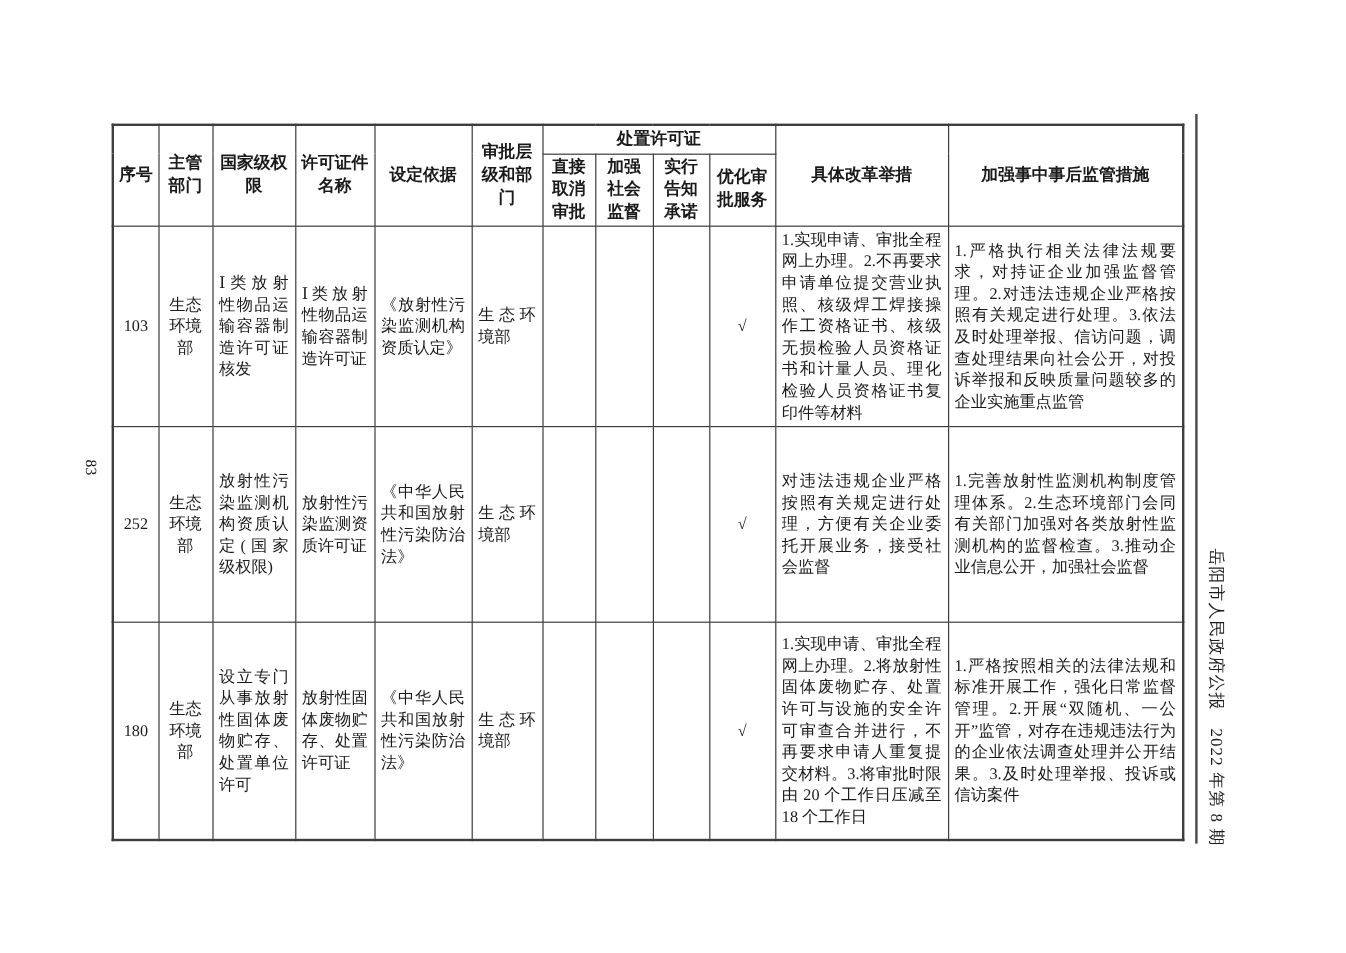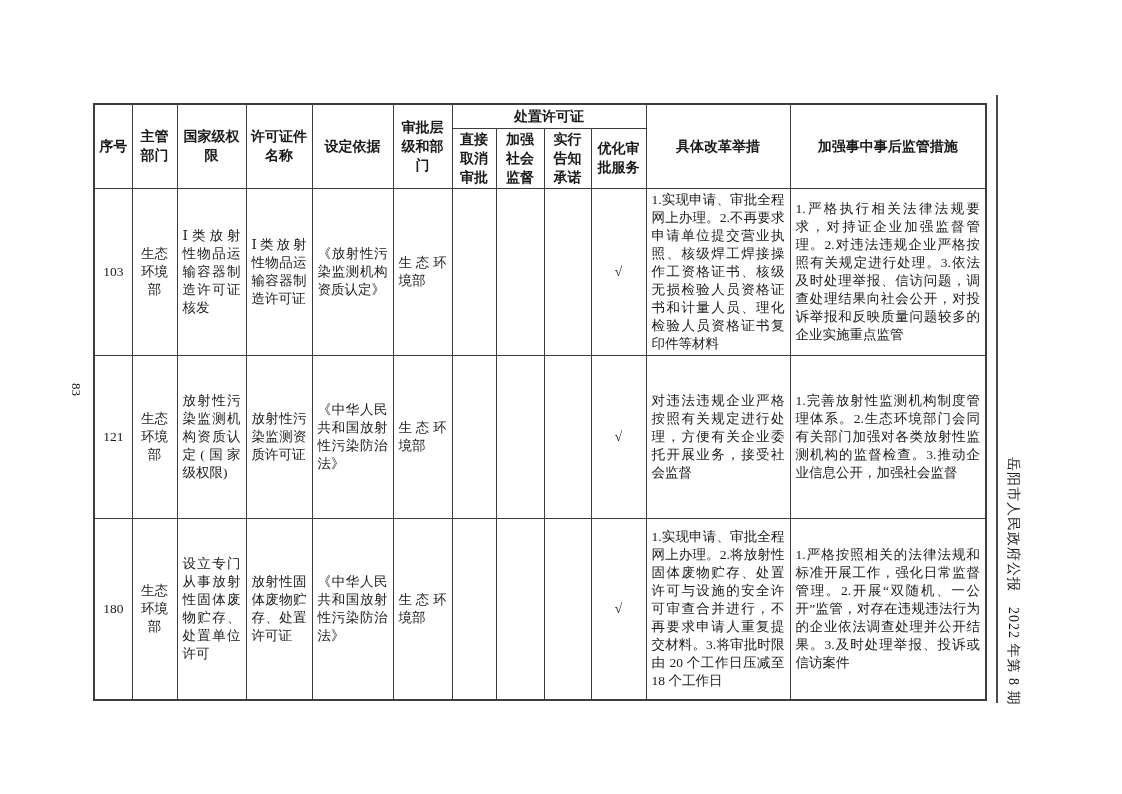--- a/index.html
+++ b/index.html
@@ -99,21 +99,21 @@
       <td class="j">生态环境部</td>
       <td class="c"></td>
       <td class="c"></td>
       <td class="c"></td>
       <td class="c">√</td>
       <td class="j">1.实现申请、审批全程网上办理。2.不再要求申请单位提交营业执照、核级焊工焊接操作工资格证书、核级无损检验人员资格证书和计量人员、理化检验人员资格证书复印件等材料</td>
       <td class="j">1.严格执行相关法律法规要求，对持证企业加强监督管理。2.对违法违规企业严格按照有关规定进行处理。3.依法及时处理举报、信访问题，调查处理结果向社会公开，对投诉举报和反映质量问题较多的企业实施重点监管</td>
     </tr>
 
     <tr class="r1">
-      <td class="c">121</td>
+      <td class="c">252</td>
       <td class="c">生态环境部</td>
       <td class="j">放射性污染监测机构资质认定(国家级权限)</td>
       <td class="j">放射性污染监测资质许可证</td>
       <td class="j">《中华人民共和国放射性污染防治法》</td>
       <td class="j">生态环境部</td>
       <td class="c"></td>
       <td class="c"></td>
       <td class="c"></td>
       <td class="c">√</td>
       <td class="j">对违法违规企业严格按照有关规定进行处理，方便有关企业委托开展业务，接受社会监督</td>

